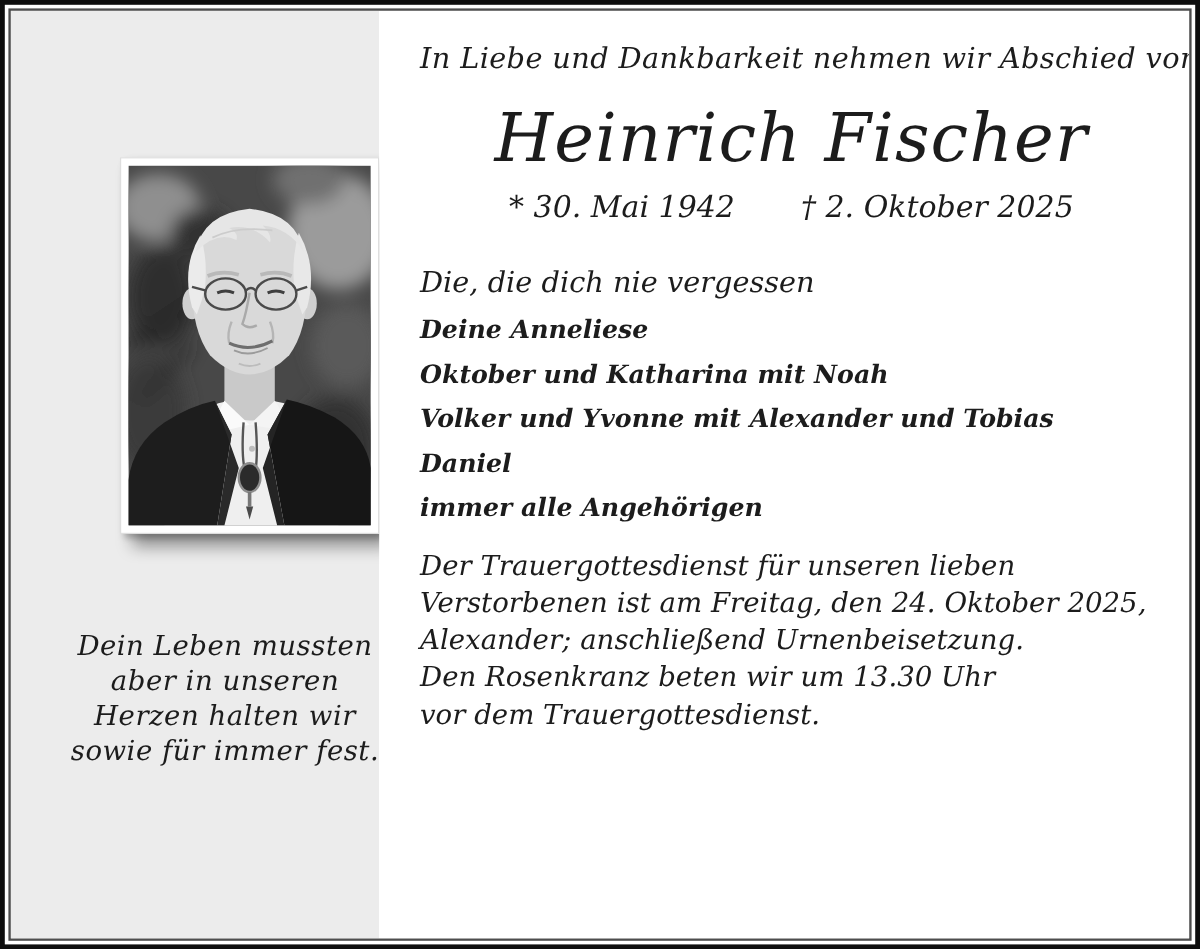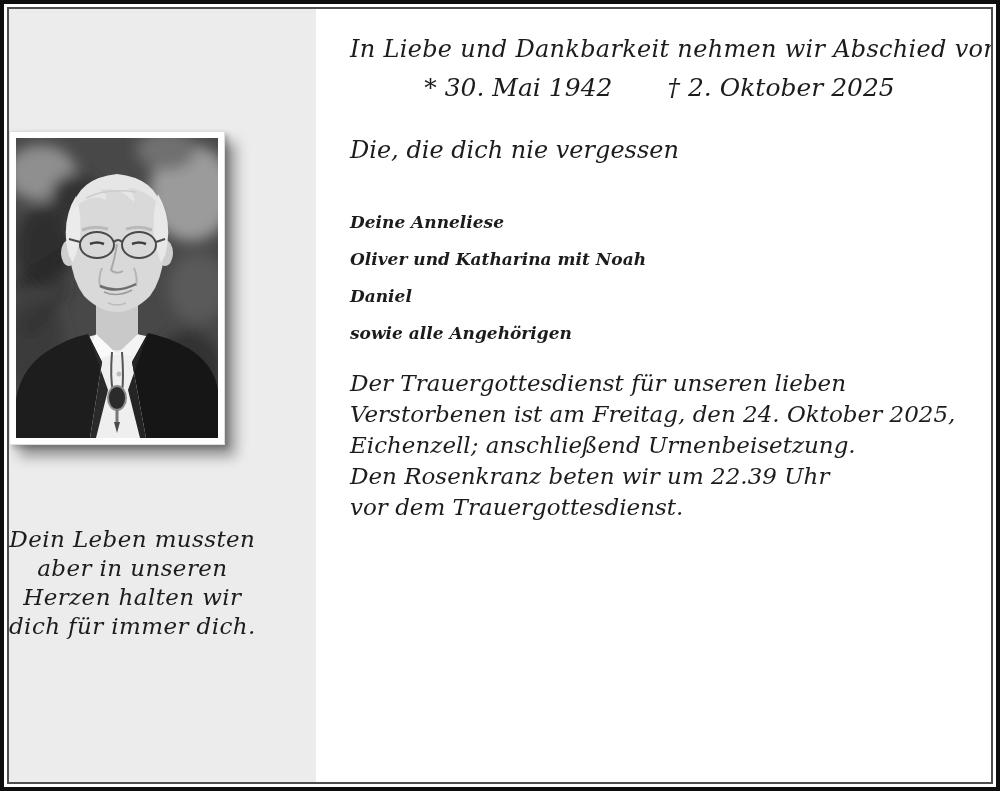--- a/index.html
+++ b/index.html
@@ -25,21 +25,21 @@
     display: flex;
     overflow: hidden;
     background: #ffffff;
   }
   .left-panel {
     width: 307px;
     flex-shrink: 0;
     background: #ececec;
     display: flex;
     flex-direction: column;
-    align-items: flex-start;
+    align-items: flex-end;
   }
   .photo {
     margin-top: 122px;
     background: #ffffff;
     padding: 6px;
     border: 1px solid #dedede;
     box-shadow: 10px 11px 13px rgba(0,0,0,0.40), 3px 3px 5px rgba(0,0,0,0.22);
     line-height: 0;
   }
   .poem {
@@ -78,22 +78,22 @@
     gap: 55px;
     font-size: 25px;
     white-space: nowrap;
   }
   .farewell {
     margin-top: 34px;
     font-size: 24px;
     white-space: nowrap;
   }
   .mourners {
-    margin-top: 40px;
-    font-size: 17px;
+    margin-top: 7px;
+    font-size: 21px;
     font-weight: bold;
     line-height: 37px;
     white-space: nowrap;
   }
   .place-date {
     margin-top: 66px;
     font-size: 24px;
     white-space: nowrap;
   }
   .service {
@@ -167,40 +167,42 @@
           <path d="M118,130 Q122,140 120,148" stroke="#b5b5b5" stroke-width="2" fill="none"></path>
           <path d="M84,148 Q101,156 120,146" stroke="#6e6e6e" stroke-width="2.5" fill="none"></path>
           <path d="M88,154 Q101,160 116,152" stroke="#9b9b9b" stroke-width="1.5" fill="none"></path>
           <path d="M92,165 Q101,169 110,165" stroke="#bcbcbc" stroke-width="1.5" fill="none"></path>
         </svg>
       </div>
       <div class="poem">
         <div class="poem-line">Dein Leben mussten</div>
         <div class="poem-line">aber in unseren</div>
         <div class="poem-line">Herzen halten wir</div>
-        <div class="poem-line">dich für immer dich.</div>
+        <div class="poem-line">sowie für immer fest.</div>
       </div>
     </aside>
 
     <main class="right-panel">
       <div class="intro">In Liebe und Dankbarkeit nehmen wir Abschied von</div>
+      <h1 class="name">Heinrich Fischer</h1>
       <div class="dates">
         <span class="birth">* 30. Mai 1942</span>
         <span class="death">† 2. Oktober 2025</span>
       </div>
       <div class="farewell">Die, die dich nie vergessen</div>
       <div class="mourners">
         <div class="mourner-line">Deine Anneliese</div>
-        <div class="mourner-line">Oliver und Katharina mit Noah</div>
+        <div class="mourner-line">Oktober und Katharina mit Noah</div>
+        <div class="mourner-line">Volker und Yvonne mit Alexander und Tobias</div>
         <div class="mourner-line">Daniel</div>
-        <div class="mourner-line">sowie alle Angehörigen</div>
+        <div class="mourner-line">immer alle Angehörigen</div>
       </div>
       <div class="service">
         <div class="service-line">Der Trauergottesdienst für unseren lieben</div>
         <div class="service-line">Verstorbenen ist am Freitag, den 24. Oktober 2025,</div>
-        <div class="service-line">Eichenzell; anschließend Urnenbeisetzung.</div>
-        <div class="service-line">Den Rosenkranz beten wir um 22.39 Uhr</div>
+        <div class="service-line">Alexander; anschließend Urnenbeisetzung.</div>
+        <div class="service-line">Den Rosenkranz beten wir um 13.30 Uhr</div>
         <div class="service-line">vor dem Trauergottesdienst.</div>
       </div>
     </main>
 
   </div>
 </div>
 
 </body></html>

